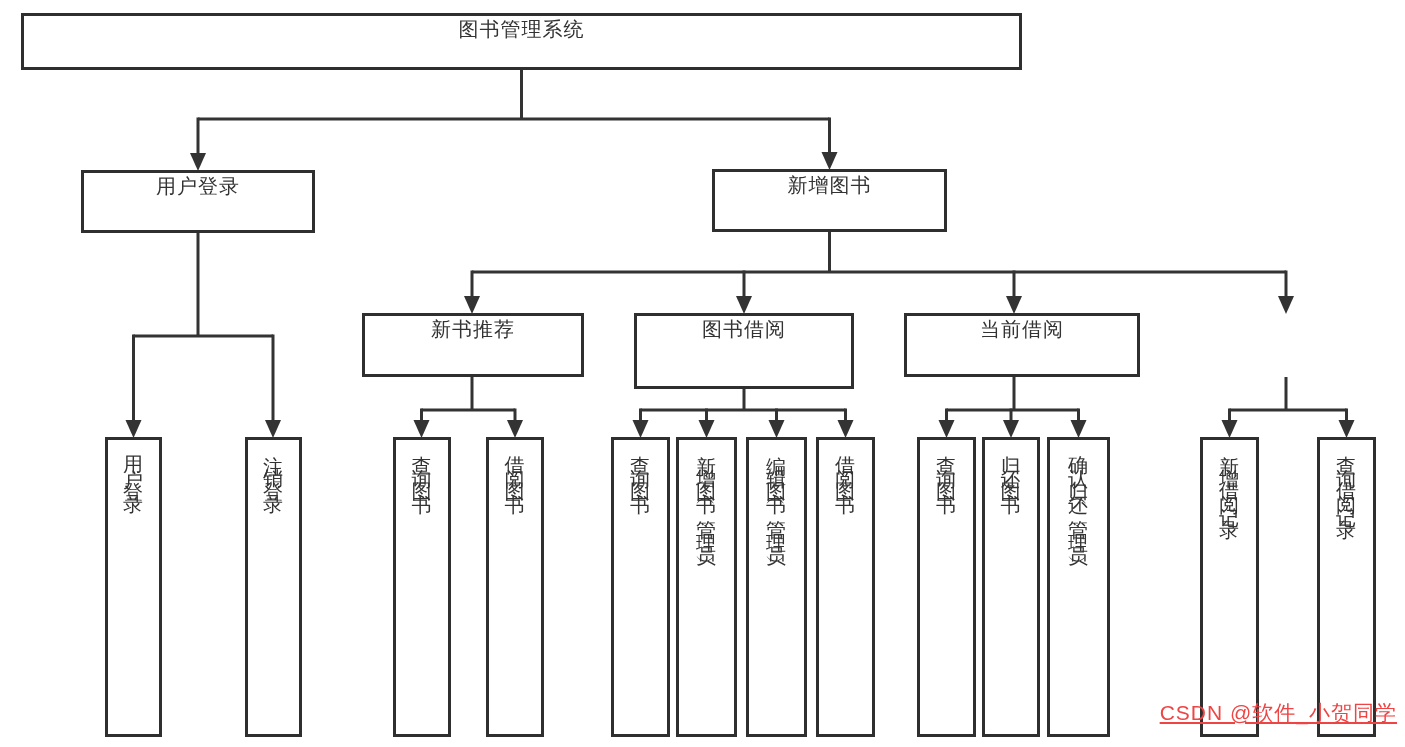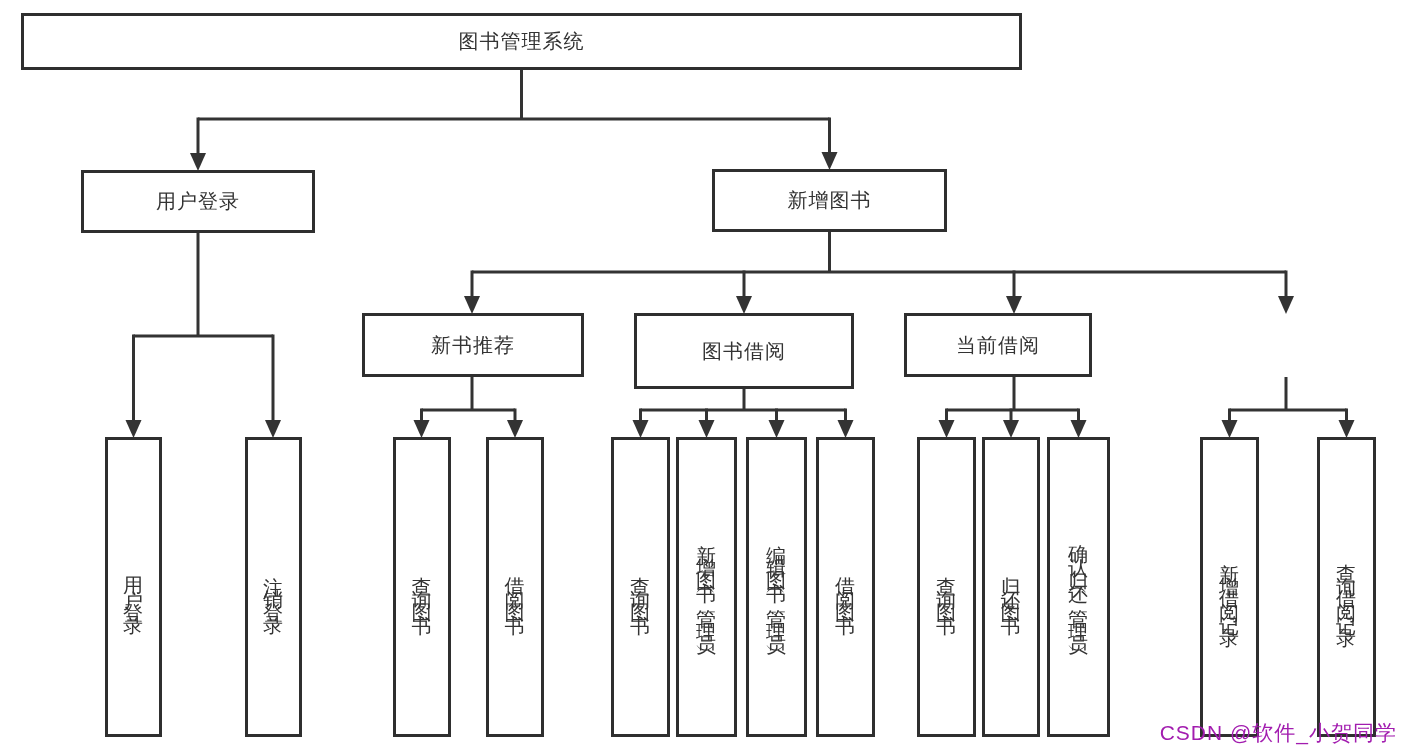--- a/index.html
+++ b/index.html
@@ -15,42 +15,42 @@
     position: absolute;
     left: 0; top: 0;
     width: 1405px; height: 747px;
   }
   .node {
     position: absolute;
     box-sizing: border-box;
     background: #ffffff;
     border: 3px solid #2f2f2f;
     display: flex;
-    align-items: center;
     justify-content: center;
     color: #333333;
     font-size: 20px;
     letter-spacing: 1px;
     white-space: nowrap;
   }
   .vnode span {
     writing-mode: vertical-rl;
     text-orientation: mixed;
     letter-spacing: 13px;
     line-height: 1;
     font-size: 20px;
     color: #333333;
   }
   .watermark {
     position: absolute;
     right: 8px;
-    bottom: 0;
+    bottom: 20px;
     font-size: 21px;
-    color: #a21caf;
+    color: #ef4444;
     letter-spacing: 1px;
+    text-decoration: underline;
   }
 </style>
 </head>
 <body>
 
 <div id="canvas">
 
   <svg id="connectors" viewBox="0 0 1405 747" xmlns="http://www.w3.org/2000/svg">
     <g stroke="#333333" stroke-width="3" fill="none">
 
@@ -134,21 +134,21 @@
   <div class="node" style="left:712px; top:169px; width:235px; height:63px;">
     <span>新增图书</span>
   </div>
 
   <div class="node" style="left:362px; top:313px; width:222px; height:64px;">
     <span>新书推荐</span>
   </div>
   <div class="node" style="left:634px; top:313px; width:220px; height:76px;">
     <span>图书借阅</span>
   </div>
-  <div class="node" style="left:904px; top:313px; width:188px; height:64px;">
+  <div class="node" style="left:904px; top:313px; width:236px; height:64px;">
     <span>当前借阅</span>
   </div>
 
   <div class="node vnode" style="left:105px; top:437px; width:57px; height:300px;">
     <span>用户登录</span>
   </div>
   <div class="node vnode" style="left:245px; top:437px; width:57px; height:300px;">
     <span>注销登录</span>
   </div>
 

